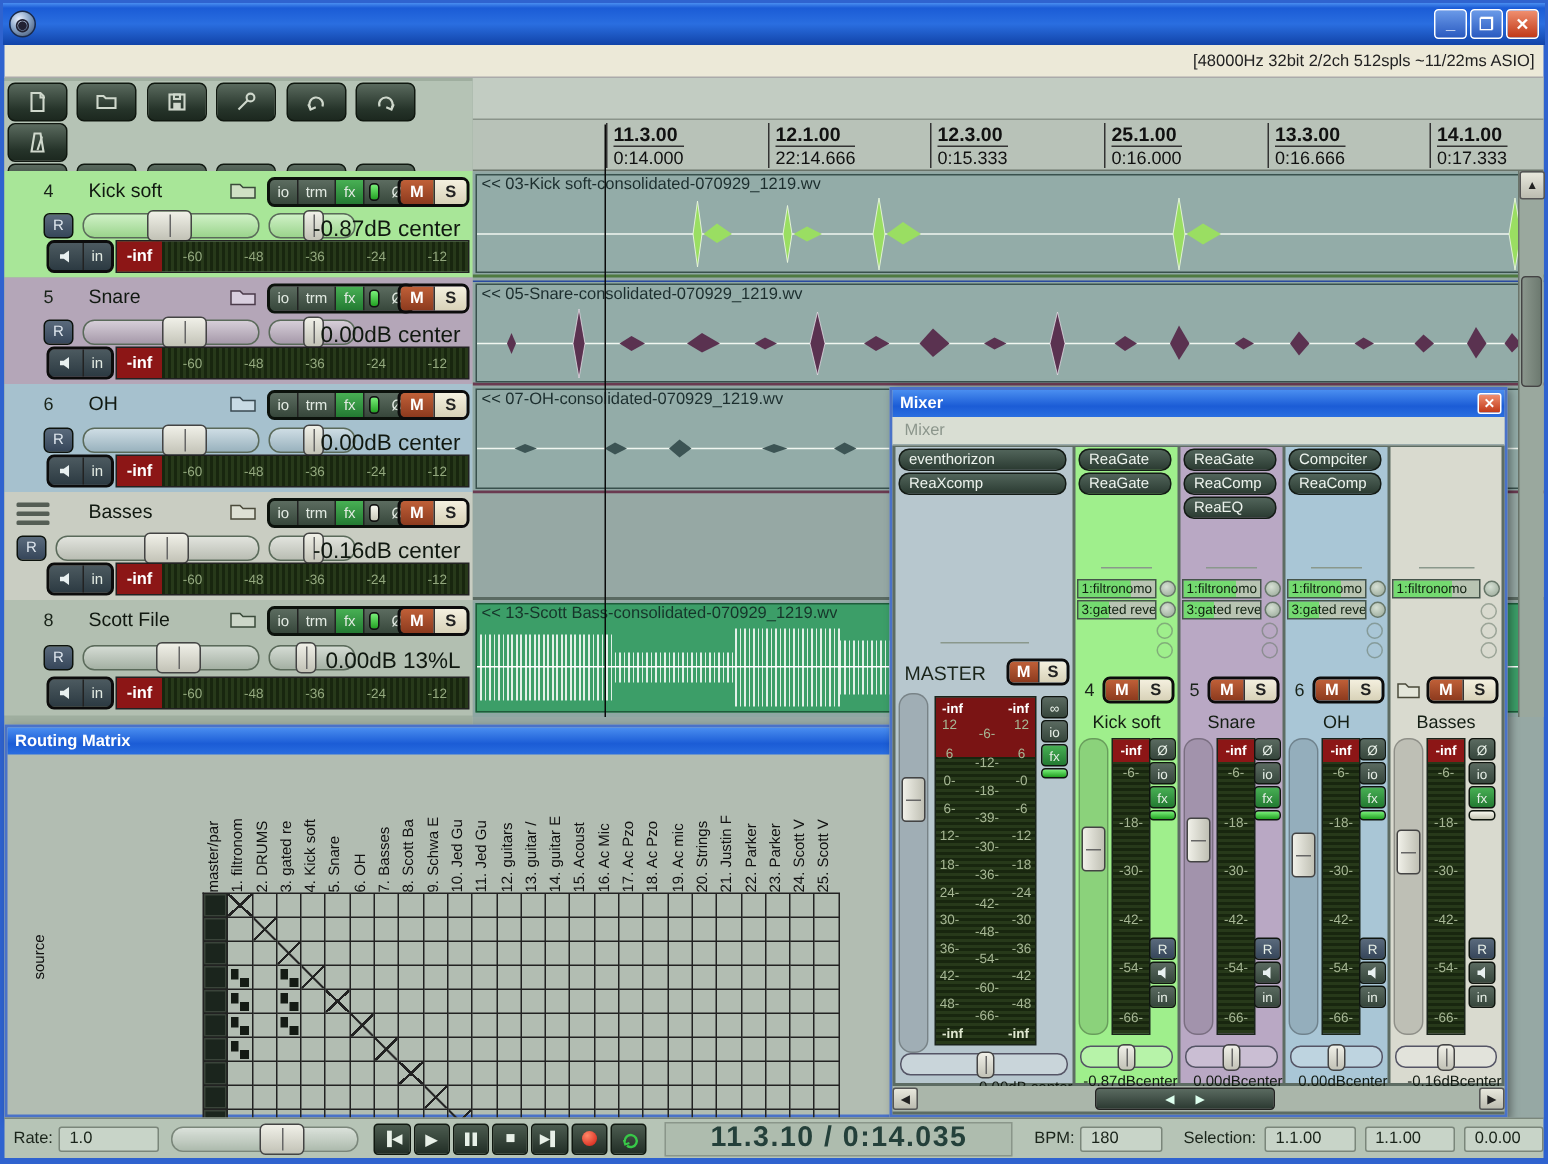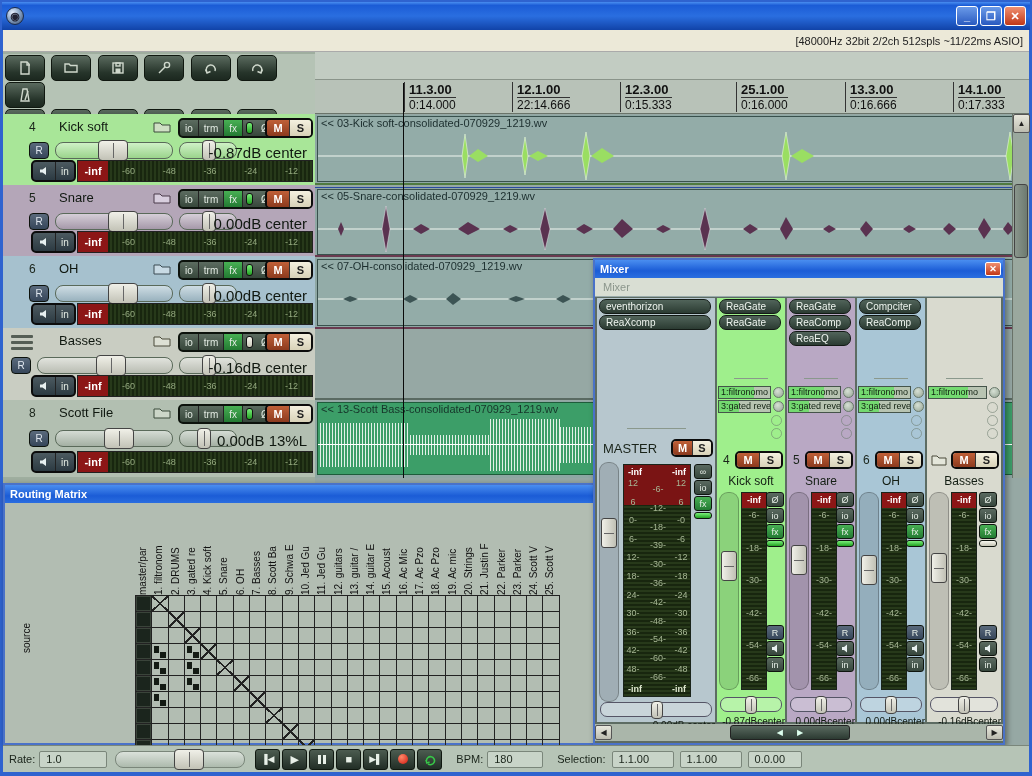--- a/index.html
+++ b/index.html
@@ -1268,20 +1268,23 @@
     <span class="trbtn">▶▌</span>
     <span class="trbtn">
         <span class="rec"></span>
       </span>
     <span class="trbtn">
         <svg width="13" height="13">
           <path d="M3.5 8a4 4 0 1 1 1.5 2.8" stroke="#38c848" fill="none" stroke-width="1.6"></path>
           <path d="M3 7l.8 3 2.8-1" stroke="#38c848" fill="none" stroke-width="1.4"></path>
         </svg>
       </span>
+    <span class="poswrap">
+      <span class="postext">11.3.10 / 0:14.035</span>
+    </span>
     <span style="margin-left:14px">BPM:</span>
     <span class="tfield" style="width:56px;margin-left:4px">180</span>
     <span style="margin-left:14px">Selection:</span>
     <span class="tfield" style="width:62px;margin-left:6px">1.1.00</span>
     <span class="tfield" style="width:62px;margin-left:6px">1.1.00</span>
     <span class="tfield" style="width:54px;margin-left:6px">0.0.00</span>
   </div>
 </div>
 
 </body></html>

